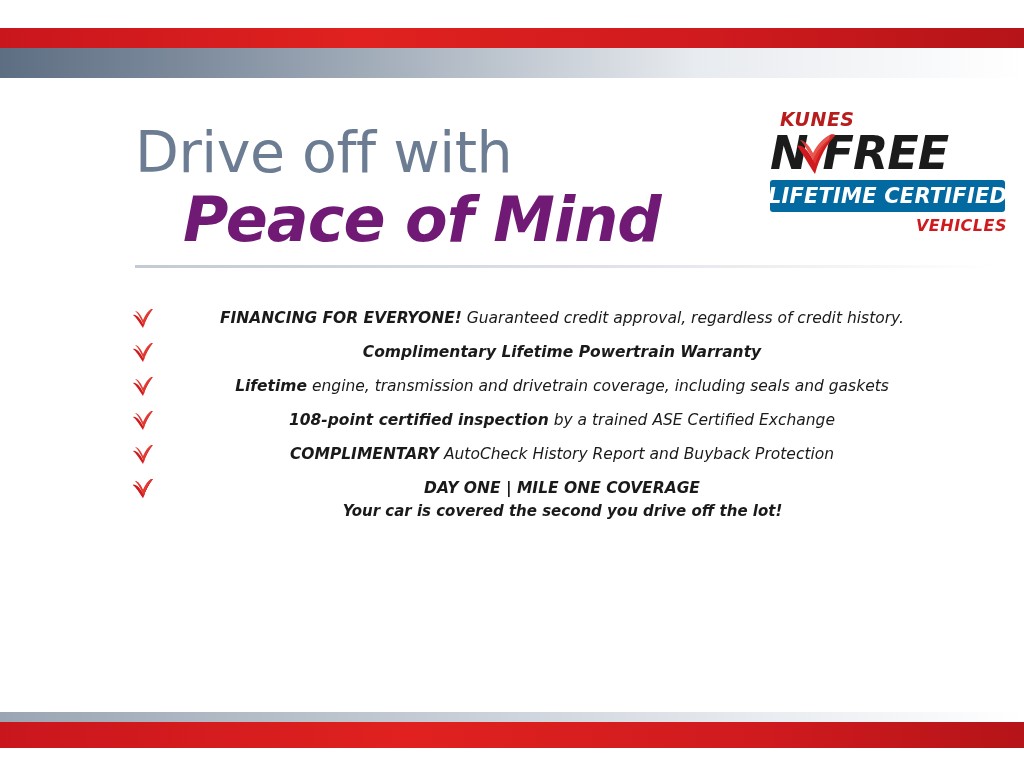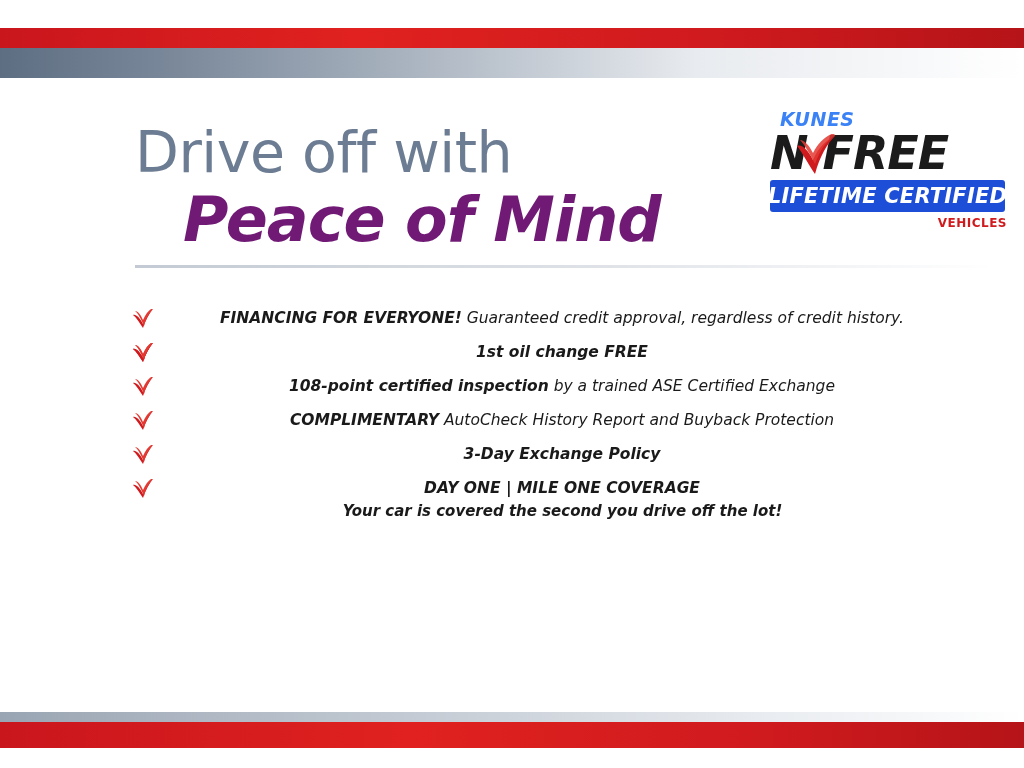--- a/index.html
+++ b/index.html
@@ -101,21 +101,21 @@
     height: 140px;
   }
   .logo-kunes {
     position: absolute;
     left: 10px;
     top: 0px;
     font-family: "DejaVu Sans", sans-serif;
     font-weight: bold;
     font-style: italic;
     font-size: 19px;
-    color: #3b82f6;
+    color: #b91c1c;
     letter-spacing: 0.5px;
   }
   .logo-nofear {
     position: absolute;
     left: 0px;
     top: 22px;
     font-family: "DejaVu Sans", sans-serif;
     font-weight: bold;
     font-style: italic;
     font-size: 46px;
@@ -130,21 +130,21 @@
     top: 26px;
     width: 44px;
     height: 44px;
   }
   .logo-bar {
     position: absolute;
     left: 0px;
     top: 72px;
     width: 235px;
     height: 32px;
-    background: #1d4ed8;
+    background: #0369a1;
     border-radius: 3px;
   }
   .logo-bar span {
     position: absolute;
     left: 50%;
     top: 50%;
     transform: translate(-50%, -50%);
     color: #ffffff;
     font-family: "DejaVu Sans", sans-serif;
     font-weight: bold;
@@ -152,21 +152,22 @@
     font-size: 21px;
     white-space: nowrap;
     letter-spacing: 0.2px;
   }
   .logo-vehicles {
     position: absolute;
     right: 3px;
     top: 108px;
     font-family: "DejaVu Sans", sans-serif;
     font-weight: bold;
-    font-size: 12px;
+    font-style: italic;
+    font-size: 16px;
     color: #cf1a1e;
     letter-spacing: 0.5px;
   }
 
   
   .bullets {
     position: absolute;
     left: 132px;
     top: 308px;
     width: 830px;
@@ -242,62 +243,62 @@
       <span class="bold">FINANCING FOR EVERYONE!</span><span> Guaranteed credit approval, regardless of credit history.</span>
     </div>
 
     <div class="bullet">
       <span class="tick">
         <svg viewBox="0 0 22 20" width="22" height="20">
           <path d="M1 6 C4 5 8 9 11 15 C14 7 18 2 21 0 C17 5 13 12 11 19 C7 13 4 8 1 6 Z" fill="#cf1a1e"></path>
           <path d="M3 2 C6 2 9 6 11 11 C14 4 18 0 21 -1 L21 0 C18 3 14 9 12 17 C9 10 6 4 3 2 Z" fill="#e23a32"></path>
         </svg>
       </span>
+      <span class="bold">Complimentary Lifetime Powertrain Warranty</span><span></span>
+    </div>
+
+    <div class="bullet">
+      <span class="tick">
+        <svg viewBox="0 0 22 20" width="22" height="20">
+          <path d="M1 6 C4 5 8 9 11 15 C14 7 18 2 21 0 C17 5 13 12 11 19 C7 13 4 8 1 6 Z" fill="#cf1a1e"></path>
+          <path d="M3 2 C6 2 9 6 11 11 C14 4 18 0 21 -1 L21 0 C18 3 14 9 12 17 C9 10 6 4 3 2 Z" fill="#e23a32"></path>
+        </svg>
+      </span>
+      <span class="bold">Lifetime</span><span> engine, transmission and drivetrain coverage, including seals and gaskets</span>
+    </div>
+
+
+    <div class="bullet">
+      <span class="tick">
+        <svg viewBox="0 0 22 20" width="22" height="20">
+          <path d="M1 6 C4 5 8 9 11 15 C14 7 18 2 21 0 C17 5 13 12 11 19 C7 13 4 8 1 6 Z" fill="#cf1a1e"></path>
+          <path d="M3 2 C6 2 9 6 11 11 C14 4 18 0 21 -1 L21 0 C18 3 14 9 12 17 C9 10 6 4 3 2 Z" fill="#e23a32"></path>
+        </svg>
+      </span>
+      <span class="bold">108-point certified inspection</span><span> by a trained ASE Certified Exchange</span>
+    </div>
+
+    <div class="bullet">
+      <span class="tick">
+        <svg viewBox="0 0 22 20" width="22" height="20">
+          <path d="M1 6 C4 5 8 9 11 15 C14 7 18 2 21 0 C17 5 13 12 11 19 C7 13 4 8 1 6 Z" fill="#cf1a1e"></path>
+          <path d="M3 2 C6 2 9 6 11 11 C14 4 18 0 21 -1 L21 0 C18 3 14 9 12 17 C9 10 6 4 3 2 Z" fill="#e23a32"></path>
+        </svg>
+      </span>
+      <span class="bold">COMPLIMENTARY</span><span> AutoCheck History Report and Buyback Protection</span>
+    </div>
+
+    <div class="bullet">
+      <span class="tick">
+        <svg viewBox="0 0 22 20" width="22" height="20">
+          <path d="M1 6 C4 5 8 9 11 15 C14 7 18 2 21 0 C17 5 13 12 11 19 C7 13 4 8 1 6 Z" fill="#cf1a1e"></path>
+          <path d="M3 2 C6 2 9 6 11 11 C14 4 18 0 21 -1 L21 0 C18 3 14 9 12 17 C9 10 6 4 3 2 Z" fill="#e23a32"></path>
+        </svg>
+      </span>
       <span></span>
-    </div>
-
-
-    <div class="bullet">
-      <span class="tick">
-        <svg viewBox="0 0 22 20" width="22" height="20">
-          <path d="M1 6 C4 5 8 9 11 15 C14 7 18 2 21 0 C17 5 13 12 11 19 C7 13 4 8 1 6 Z" fill="#cf1a1e"></path>
-          <path d="M3 2 C6 2 9 6 11 11 C14 4 18 0 21 -1 L21 0 C18 3 14 9 12 17 C9 10 6 4 3 2 Z" fill="#e23a32"></path>
-        </svg>
-      </span>
-      <span class="bold">1st oil change FREE</span><span></span>
-    </div>
-
-    <div class="bullet">
-      <span class="tick">
-        <svg viewBox="0 0 22 20" width="22" height="20">
-          <path d="M1 6 C4 5 8 9 11 15 C14 7 18 2 21 0 C17 5 13 12 11 19 C7 13 4 8 1 6 Z" fill="#cf1a1e"></path>
-          <path d="M3 2 C6 2 9 6 11 11 C14 4 18 0 21 -1 L21 0 C18 3 14 9 12 17 C9 10 6 4 3 2 Z" fill="#e23a32"></path>
-        </svg>
-      </span>
-      <span class="bold">108-point certified inspection</span><span> by a trained ASE Certified Exchange</span>
-    </div>
-
-    <div class="bullet">
-      <span class="tick">
-        <svg viewBox="0 0 22 20" width="22" height="20">
-          <path d="M1 6 C4 5 8 9 11 15 C14 7 18 2 21 0 C17 5 13 12 11 19 C7 13 4 8 1 6 Z" fill="#cf1a1e"></path>
-          <path d="M3 2 C6 2 9 6 11 11 C14 4 18 0 21 -1 L21 0 C18 3 14 9 12 17 C9 10 6 4 3 2 Z" fill="#e23a32"></path>
-        </svg>
-      </span>
-      <span class="bold">COMPLIMENTARY</span><span> AutoCheck History Report and Buyback Protection</span>
-    </div>
-
-    <div class="bullet">
-      <span class="tick">
-        <svg viewBox="0 0 22 20" width="22" height="20">
-          <path d="M1 6 C4 5 8 9 11 15 C14 7 18 2 21 0 C17 5 13 12 11 19 C7 13 4 8 1 6 Z" fill="#cf1a1e"></path>
-          <path d="M3 2 C6 2 9 6 11 11 C14 4 18 0 21 -1 L21 0 C18 3 14 9 12 17 C9 10 6 4 3 2 Z" fill="#e23a32"></path>
-        </svg>
-      </span>
-      <span class="bold">3-Day Exchange Policy</span><span></span>
     </div>
 
 
     <div class="bullet">
       <span class="tick">
         <svg viewBox="0 0 22 20" width="22" height="20">
           <path d="M1 6 C4 5 8 9 11 15 C14 7 18 2 21 0 C17 5 13 12 11 19 C7 13 4 8 1 6 Z" fill="#cf1a1e"></path>
           <path d="M3 2 C6 2 9 6 11 11 C14 4 18 0 21 -1 L21 0 C18 3 14 9 12 17 C9 10 6 4 3 2 Z" fill="#e23a32"></path>
         </svg>
       </span>

